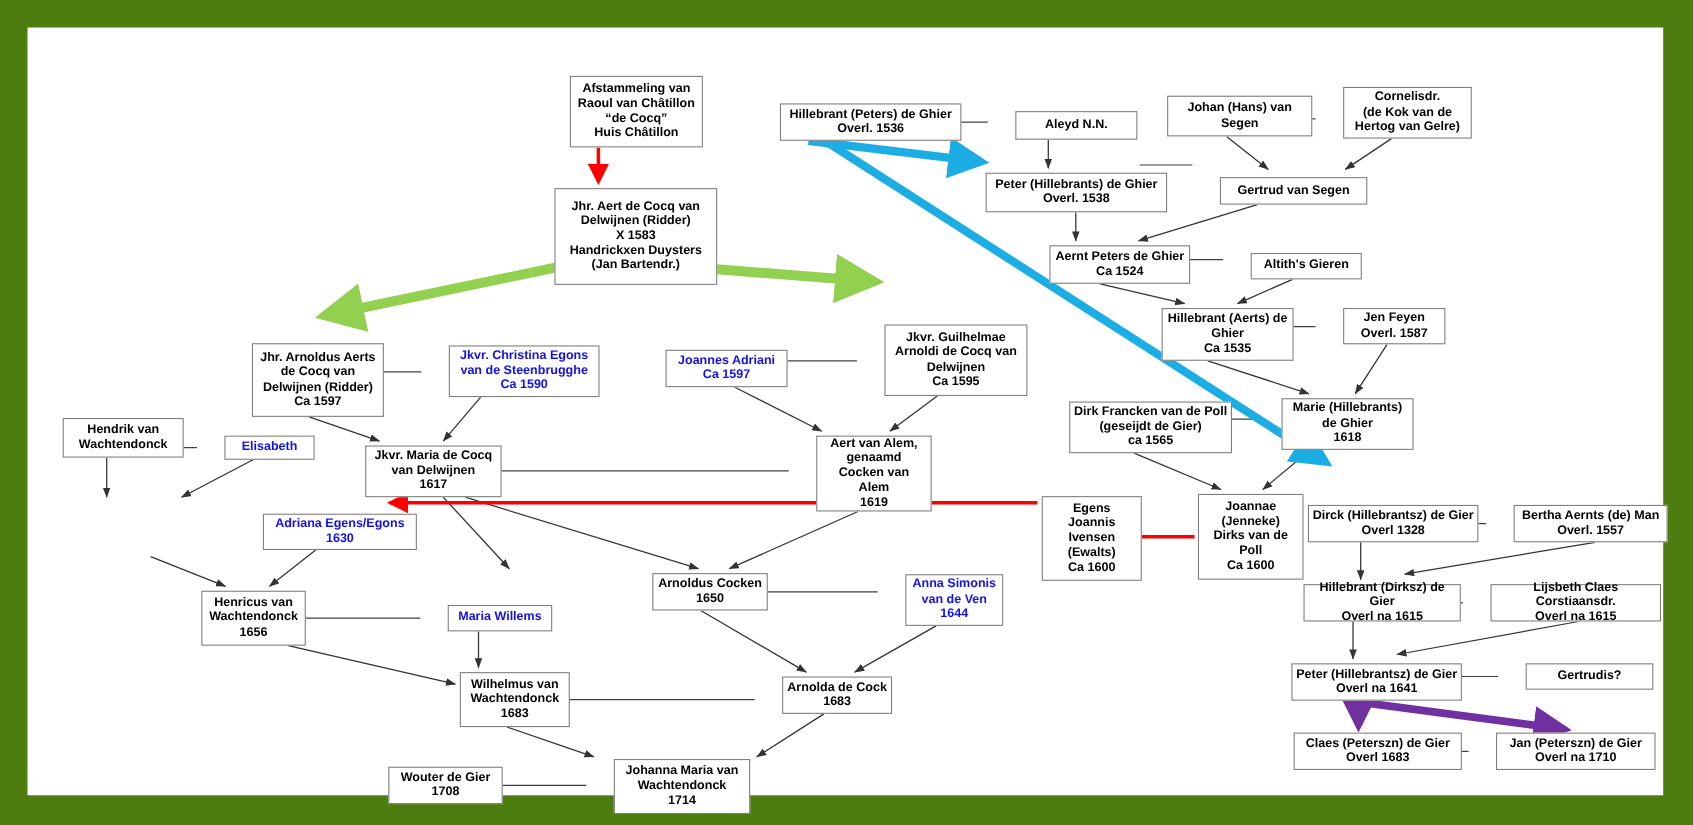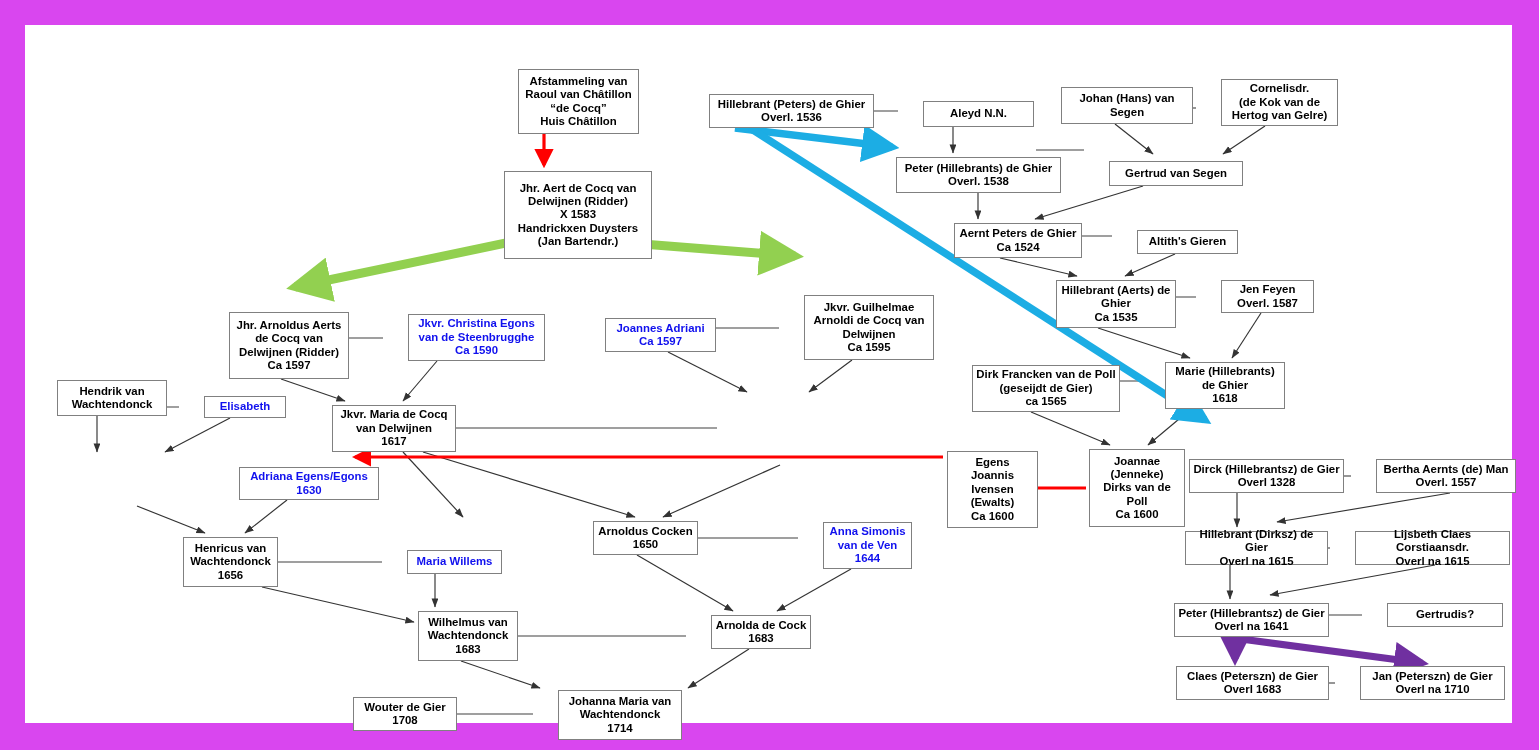--- a/index.html
+++ b/index.html
@@ -1,18 +1,18 @@
 <!DOCTYPE html>
 <html><head>
 <meta charset="utf-8">
 <title>Genealogy Chart</title>
 <style>
   html,body{margin:0;padding:0;background:#000;}
   body{width:1539px;height:750px;font-family:"Liberation Sans",sans-serif;overflow:hidden;}
-  #frame{position:absolute;left:0;top:0;width:1539px;height:750px;background:#d946ef;}
+  #frame{position:absolute;left:0;top:0;width:1539px;height:750px;background:#4d7c0f;}
   #canvas{position:absolute;left:25px;top:25px;width:1487px;height:698px;background:#ffffff;
           box-shadow:0 0 3px rgba(255,255,255,.35) inset;}
   #svg{position:absolute;left:0;top:0;width:1487px;height:698px;}
   .node{position:absolute;box-sizing:border-box;border:1.3px solid #808080;background:#fff;
         display:flex;align-items:center;justify-content:center;text-align:center;
         font-size:11.4px;font-weight:bold;line-height:1.17;color:#000;padding:2px 3px;z-index:5;}
   .node.blue{color:#1010ee;}
   .node span{display:block;width:100%;white-space:pre-line;}
 </style>
 </head>
@@ -206,20 +206,27 @@
 Wachtendonck</span>
       </div>
     <div class="node blue" style="left:179px;top:371px;width:82px;height:22px;">
         <span>Elisabeth</span>
       </div>
     <div class="node" style="left:307px;top:380px;width:124px;height:47px;">
         <span>Jkvr. Maria de Cocq
 van Delwijnen
 1617</span>
       </div>
+    <div class="node" style="left:717px;top:371px;width:105px;height:69px;">
+        <span>Aert van Alem,
+genaamd
+Cocken van
+Alem
+1619</span>
+      </div>
     <div class="node blue" style="left:214px;top:442px;width:140px;height:33px;">
         <span>Adriana Egens/Egons
 1630</span>
       </div>
     <div class="node" style="left:922px;top:426px;width:91px;height:77px;">
         <span>Egens
 Joannis
 Ivensen
 (Ewalts)
 Ca 1600</span>

